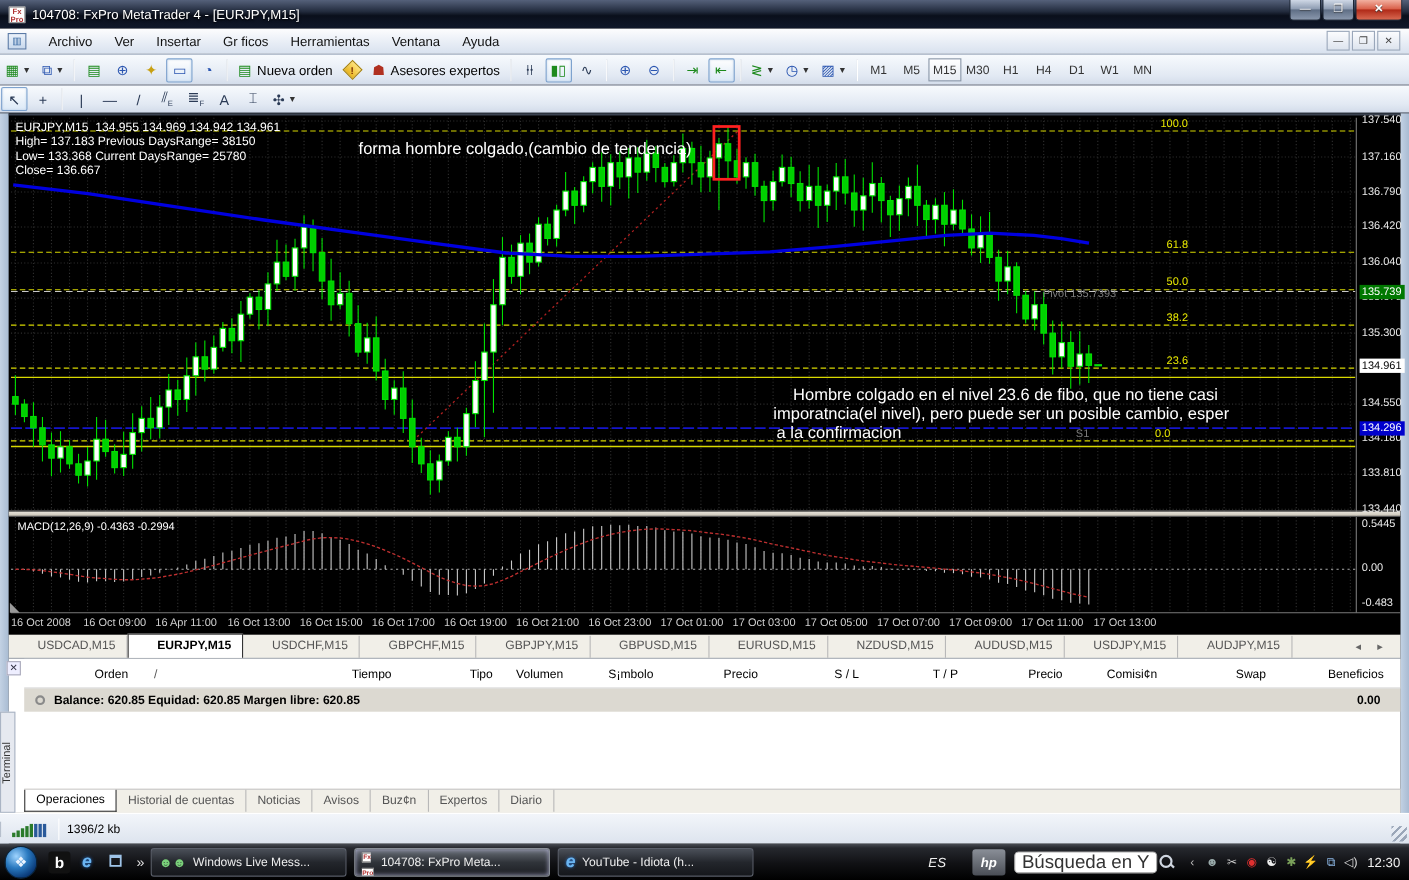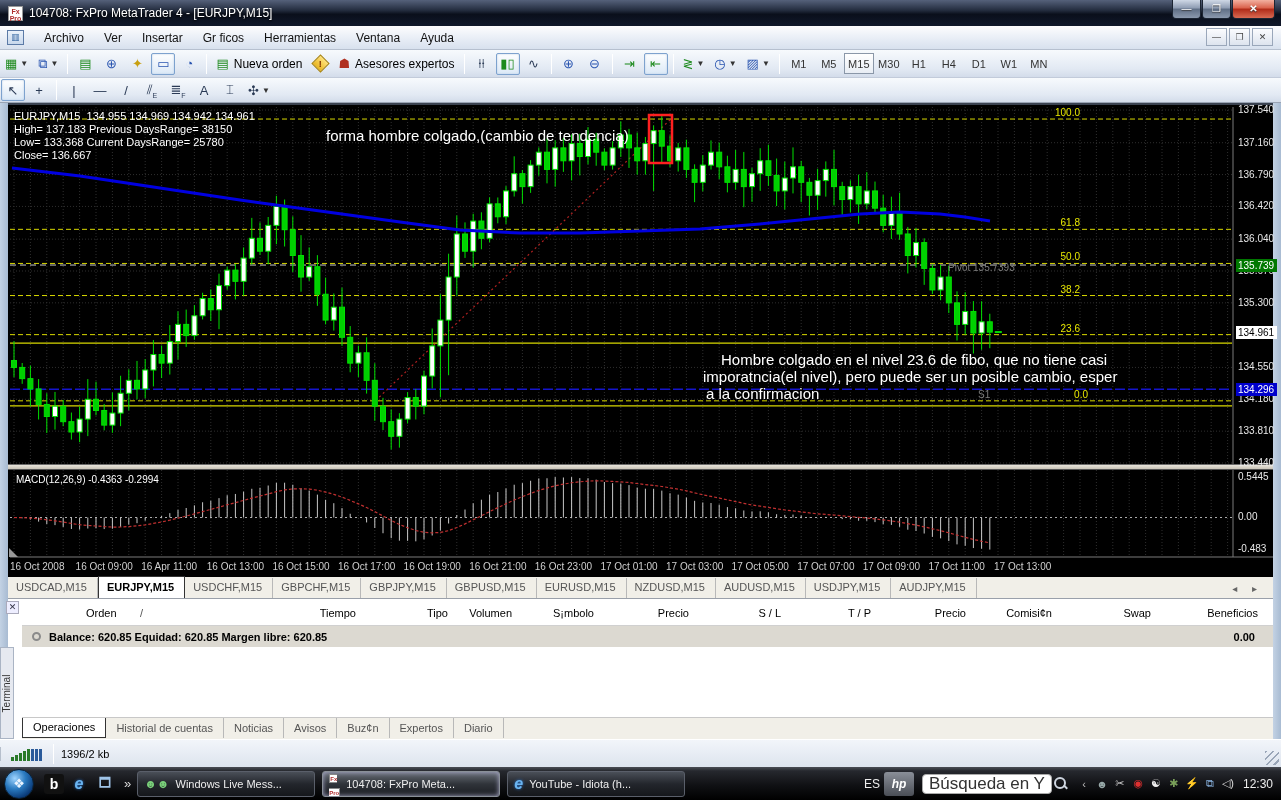--- a/index.html
+++ b/index.html
@@ -67,21 +67,21 @@
   .annot { position:absolute; color:#fff; font-size:15px; white-space:nowrap; }
   .faint { position:absolute; color:#7d7d7d; font-size:10px; white-space:nowrap; }
   .fib-label { position:absolute; color:#e8e800; font-size:10px; }
   .time-label { position:absolute; top:561px; color:#cfcfcf; font-size:10px; white-space:nowrap; }
   #macd-grip { position:absolute; left:9px; top:548px; width:0; height:0;
     border-left:9px solid #9a9a9a; border-top:9px solid transparent; }
 
   
   #symtabs { position:absolute; left:8px; top:577px; width:1265px; height:22px; background:#f1efe8;
     border-bottom:1px solid #9aa0aa; display:flex; align-items:flex-end; font-size:11px; color:#555; }
-  .symtab { padding:3px 10px 3px 8px; border-right:1px solid #b8b8b8; height:20px; }
+  .symtab { padding:3px 10px 3px 26px; border-right:1px solid #b8b8b8; height:20px; }
   .symtab.active { background:#fff; border:1px solid #333; border-bottom:none; color:#000; font-weight:bold; height:22px; padding-top:4px; }
   #symtab-arrows { position:absolute; right:10px; bottom:4px; color:#666; font-size:10px; letter-spacing:6px; }
 
   
   #terminal { position:absolute; left:8px; top:599px; width:1265px; height:140px; background:#fff; }
   #term-close { position:absolute; left:-2px; top:2px; width:13px; height:13px; border:1px solid #aab;
     background:#eef; color:#334; font-size:9px; line-height:11px; text-align:center; }
   #term-header { position:absolute; left:14px; top:0; width:1251px; height:27px; background:#fff;
     border-bottom:1px solid #d0d0d0; font-size:11px; color:#000; }
   #term-header span { position:absolute; top:8px; }
@@ -122,21 +122,21 @@
   #ql-overflow { color:#ddd; font-size:13px; margin:0 6px; }
   .taskbtn { width:178px; height:26px; margin-right:7px; border:1px solid #5a5f6a; border-radius:3px;
     background:linear-gradient(#4a4f58,#23262c 50%,#15171b); display:flex; align-items:center;
     font-size:11px; color:#eee; padding:0 6px; overflow:hidden; white-space:nowrap; }
   .taskbtn.active { background:linear-gradient(#6a7078,#30343a 50%,#1b1d22); border-color:#8a9098; box-shadow:0 0 5px #aac inset; }
   .taskbtn .ticon { margin-right:6px; font-size:12px; flex:0 0 auto; }
   .fxicon { width:14px; height:14px; background:#fff; border:1px solid #888; color:#b03030; font-size:6px; font-weight:bold;
     line-height:6px; text-align:center; padding-top:1px; }
   .msnicon { color:#7ad07a; }
   #tray { position:absolute; right:0; top:0; height:33px; display:flex; align-items:center; }
-  #lang-ind { font-size:12px; color:#eee; margin-right:4px; }
+  #lang-ind { font-size:12px; color:#eee; margin-right:24px;font-style:italic; }
   #hp-logo { width:30px; height:24px; border-radius:3px; background:linear-gradient(#8a8f98,#4a4e56);
     color:#fff; font-style:italic; font-weight:bold; font-size:12px; display:flex; align-items:center; justify-content:center; margin-right:8px; }
   #search-pill { width:130px; height:20px; background:#fff; border:1px solid #aaa; border-radius:4px;
     color:#333; font-size:17px; display:flex; align-items:center; justify-content:center; margin-right:2px; }
   #search-mag { width:13px; height:13px; position:relative; margin-right:8px; }
   #search-mag::before { content:""; position:absolute; left:0; top:0; width:8px; height:8px; border:2px solid #cfd6e0; border-radius:50%; }
   #search-mag::after { content:""; position:absolute; left:9px; top:9px; width:5px; height:2px; background:#cfd6e0; transform:rotate(45deg); }
   .tray-ico { font-size:11px; margin:0 2px; width:14px; text-align:center; }
   #clock { font-size:12px; color:#eee; margin:0 8px 0 6px; }
 </style>
@@ -782,21 +782,21 @@
   <div class="annot" style="left:706px;top:385px;">a la confirmacion</div>
   <div class="faint" style="left:948px;top:262px;">Pivot 135.7393</div>
   <div class="faint" style="left:978px;top:389px;">S1</div>
   <div class="chart-text" style="left:16px;top:473px;font-size:10px;">MACD(12,26,9) -0.4363 -0.2994</div>
   <div id="fib-labels">
       <div class="fib-label" style="right: 53px; top: 107.04px;">100.0</div>
       <div class="fib-label" style="right: 53px; top: 217.331px;">61.8</div>
       <div class="fib-label" style="right: 53px; top: 251.426px;">50.0</div>
       <div class="fib-label" style="right: 53px; top: 283.54px;">38.2</div>
       <div class="fib-label" style="right: 53px; top: 322.629px;">23.6</div>
-      <div class="fib-label" style="right: 45px; top: 388.838px;">0.0</div>
+      <div class="fib-label" style="right: 69px; top: 388.838px;">0.0</div>
     </div>
   <div id="time-labels">
       <div class="time-label" style="left: 10px;">16 Oct 2008</div>
       <div class="time-label" style="left: 75.6px;">16 Oct 09:00</div>
       <div class="time-label" style="left: 141.2px;">16 Apr 11:00</div>
       <div class="time-label" style="left: 206.8px;">16 Oct 13:00</div>
       <div class="time-label" style="left: 272.4px;">16 Oct 15:00</div>
       <div class="time-label" style="left: 338px;">16 Oct 17:00</div>
       <div class="time-label" style="left: 403.6px;">16 Oct 19:00</div>
       <div class="time-label" style="left: 469.2px;">16 Oct 21:00</div>

